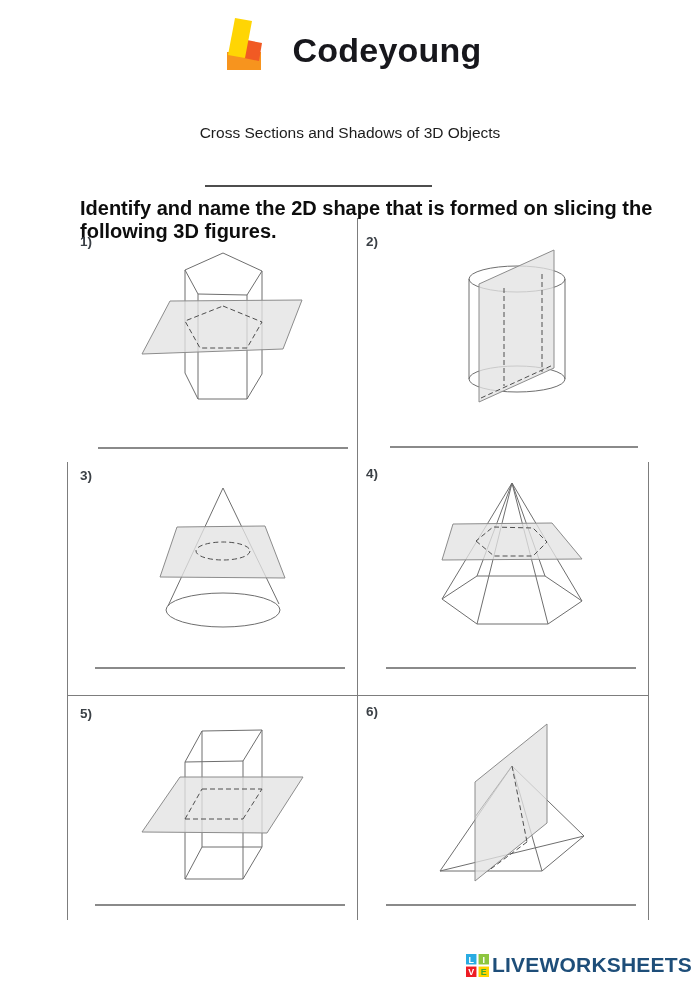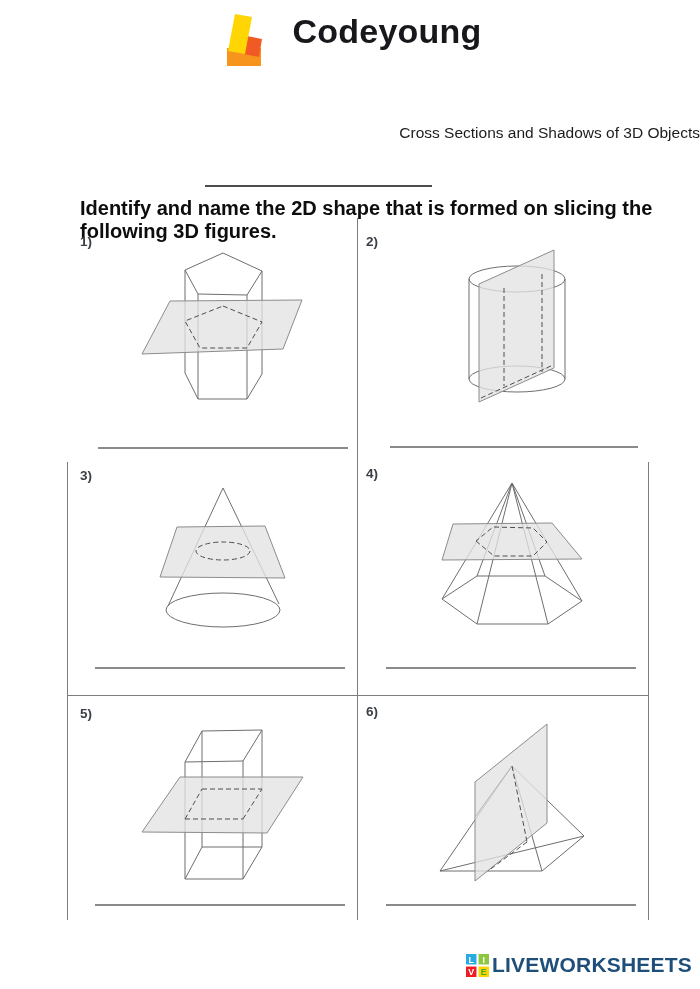--- a/index.html
+++ b/index.html
@@ -2,25 +2,25 @@
 <html><head>
 <meta charset="utf-8">
 <style>
   html,body{margin:0;padding:0;background:#ffffff;}
   .page{
     position:relative;width:700px;height:989px;background:#ffffff;
     font-family:"Liberation Sans",sans-serif;overflow:hidden;
   }
   
   .logo-row{position:absolute;top:12px;left:0;right:0;height:58px;
-    display:flex;justify-content:center;align-items:flex-start;gap:20px;}
+    display:flex;justify-content:center;align-items:flex-end;gap:20px;}
   .logo-text{font-size:34px;font-weight:bold;color:#17171c;letter-spacing:0.2px;}
   .title{position:absolute;top:90px;left:0;right:0;text-align:center;
     font-size:23px;color:#161616;}
-  .subtitle{position:absolute;top:124px;left:0;right:0;text-align:right;
+  .subtitle{position:absolute;top:124px;left:0;right:0;text-align:center;
     font-size:15.5px;color:#1c1c1c;}
   .name-line{position:absolute;top:185px;left:205px;width:227px;height:2px;background:#4d4d4d;}
   .instruction{position:absolute;top:197px;left:80px;font-size:20px;font-weight:600;color:#0d0d0d;}
   
   .vline{position:absolute;width:1px;background:#7d7d7d;}
   .hline{position:absolute;height:1px;background:#7d7d7d;}
   
   .qlabel{position:absolute;font-size:13.5px;font-weight:bold;color:#3b4046;}
   .figure{position:absolute;}
   .answer{position:absolute;height:2px;background:#8a8a8a;cursor:text;}

